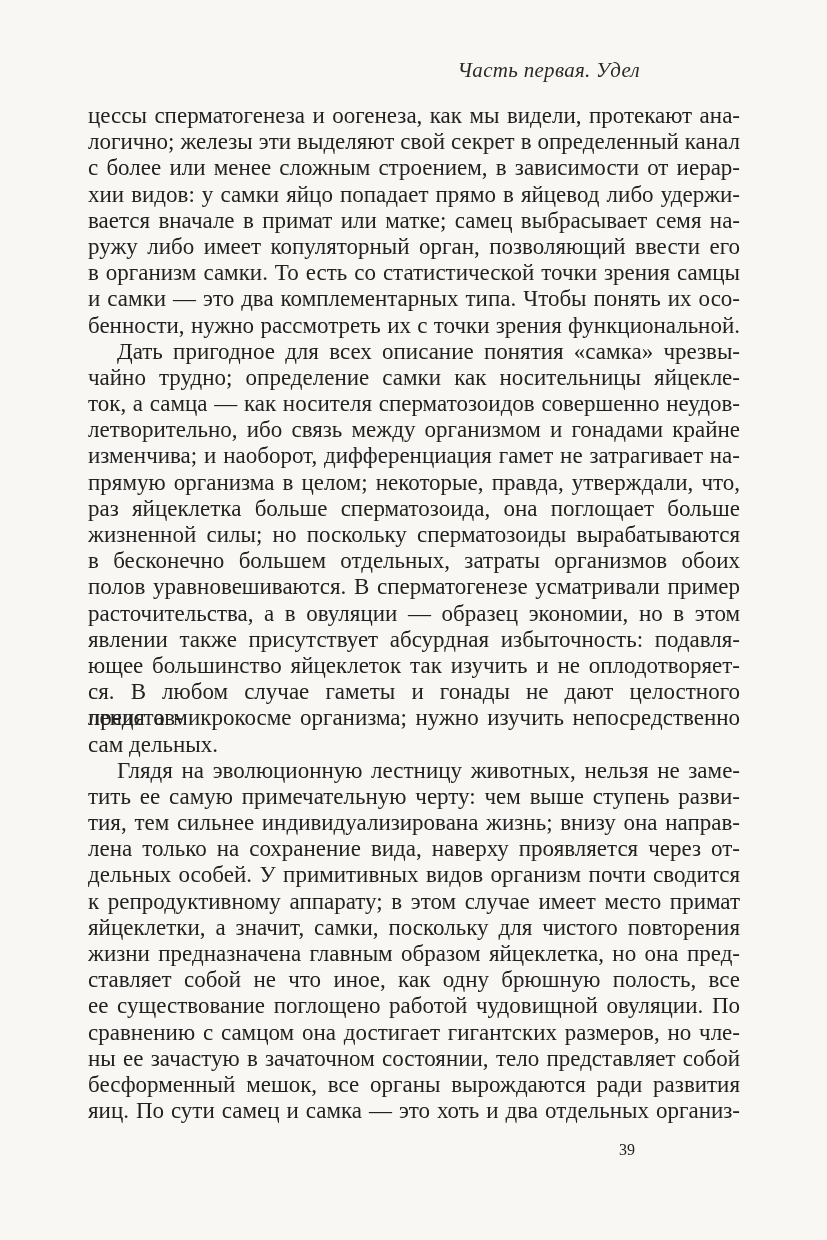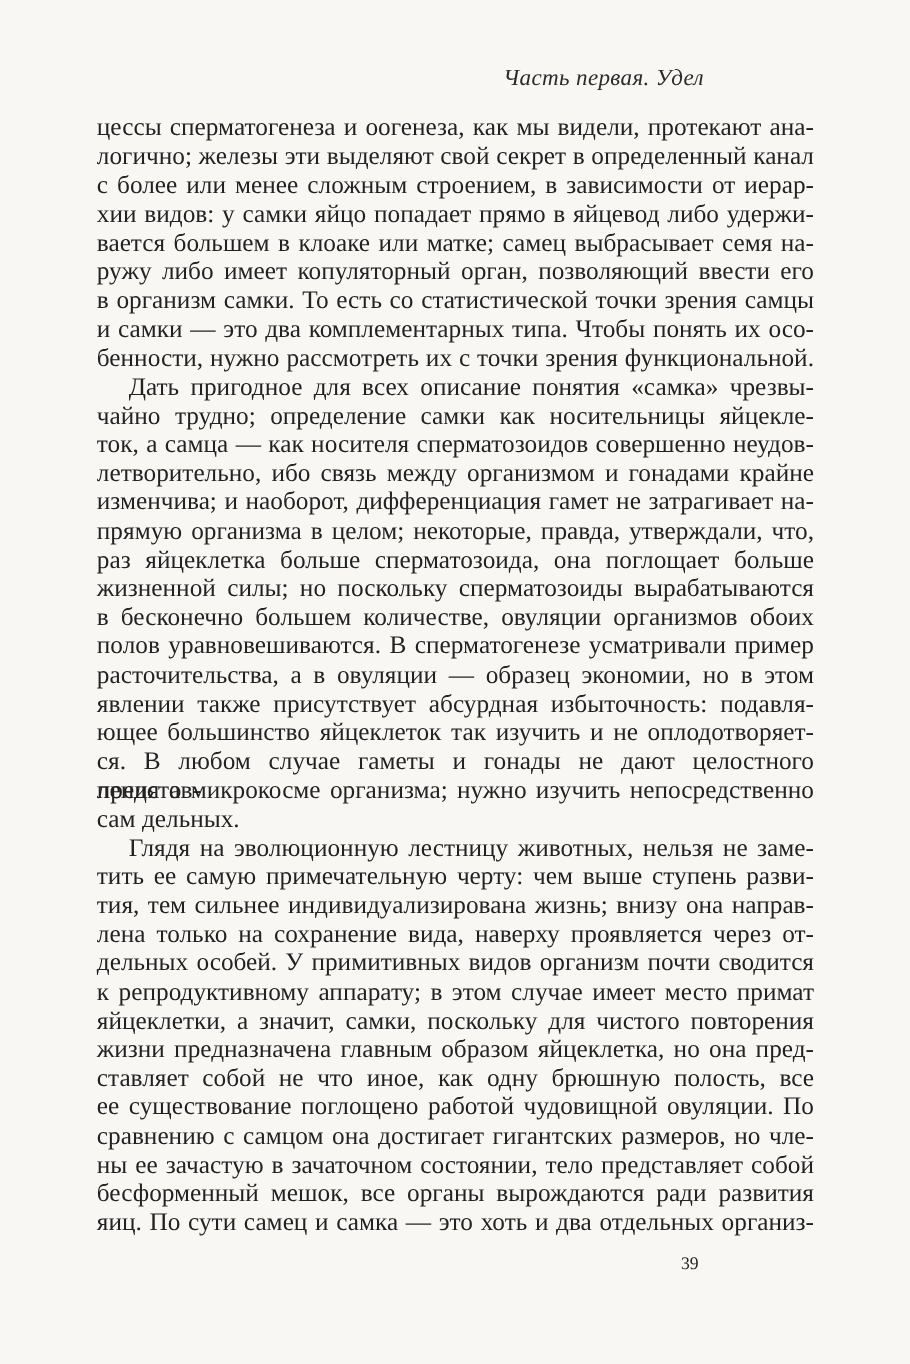--- a/index.html
+++ b/index.html
@@ -67,36 +67,36 @@
 
 <div class="book-page">
   <div class="running-head">Часть первая. Удел</div>
 
   <div class="body-text" id="body-text">
       <div class="paragraph">
         <div class="line">цессы сперматогенеза и оогенеза, как мы видели, протекают ана-</div>
         <div class="line">логично; железы эти выделяют свой секрет в определенный канал</div>
         <div class="line">с более или менее сложным строением, в зависимости от иерар-</div>
         <div class="line">хии видов: у самки яйцо попадает прямо в яйцевод либо удержи-</div>
-        <div class="line">вается большем в клоаке или матке; самец выбрасывает семя на-</div>
+        <div class="line">вается вначале в примат или матке; самец выбрасывает семя на-</div>
         <div class="line">ружу либо имеет копуляторный орган, позволяющий ввести его</div>
         <div class="line">в организм самки. То есть со статистической точки зрения самцы</div>
         <div class="line">и самки — это два комплементарных типа. Чтобы понять их осо-</div>
         <div class="line">бенности, нужно рассмотреть их с точки зрения функциональной.</div>
       </div>
       <div class="paragraph">
         <div class="line indent">Дать пригодное для всех описание понятия «самка» чрезвы-</div>
         <div class="line">чайно трудно;  определение самки как носительницы яйцекле-</div>
         <div class="line">ток, а самца — как носителя сперматозоидов совершенно неудов-</div>
         <div class="line">летворительно, ибо связь между организмом и гонадами крайне</div>
         <div class="line">изменчива; и наоборот, дифференциация гамет не затрагивает на-</div>
         <div class="line">прямую организма в целом; некоторые, правда, утверждали, что,</div>
         <div class="line">раз яйцеклетка больше сперматозоида, она поглощает больше</div>
         <div class="line">жизненной силы; но поскольку сперматозоиды вырабатываются</div>
-        <div class="line">в бесконечно большем количестве, овуляции организмов обоих</div>
+        <div class="line">в бесконечно большем отдельных, затраты организмов обоих</div>
         <div class="line">полов уравновешиваются. В сперматогенезе усматривали пример</div>
         <div class="line">расточительства, а в овуляции — образец экономии, но в этом</div>
         <div class="line">явлении также присутствует абсурдная избыточность: подавля-</div>
         <div class="line">ющее большинство яйцеклеток так изучить и не оплодотворяет-</div>
         <div class="line">ся. В любом случае гаметы и гонады не дают целостного представ-</div>
         <div class="line">ления о микрокосме организма; нужно изучить непосредственно</div>
         <div class="line short-last">сам дельных.</div>
       </div>
       <div class="paragraph">
         <div class="line indent">Глядя на эволюционную лестницу животных, нельзя не заме-</div>

